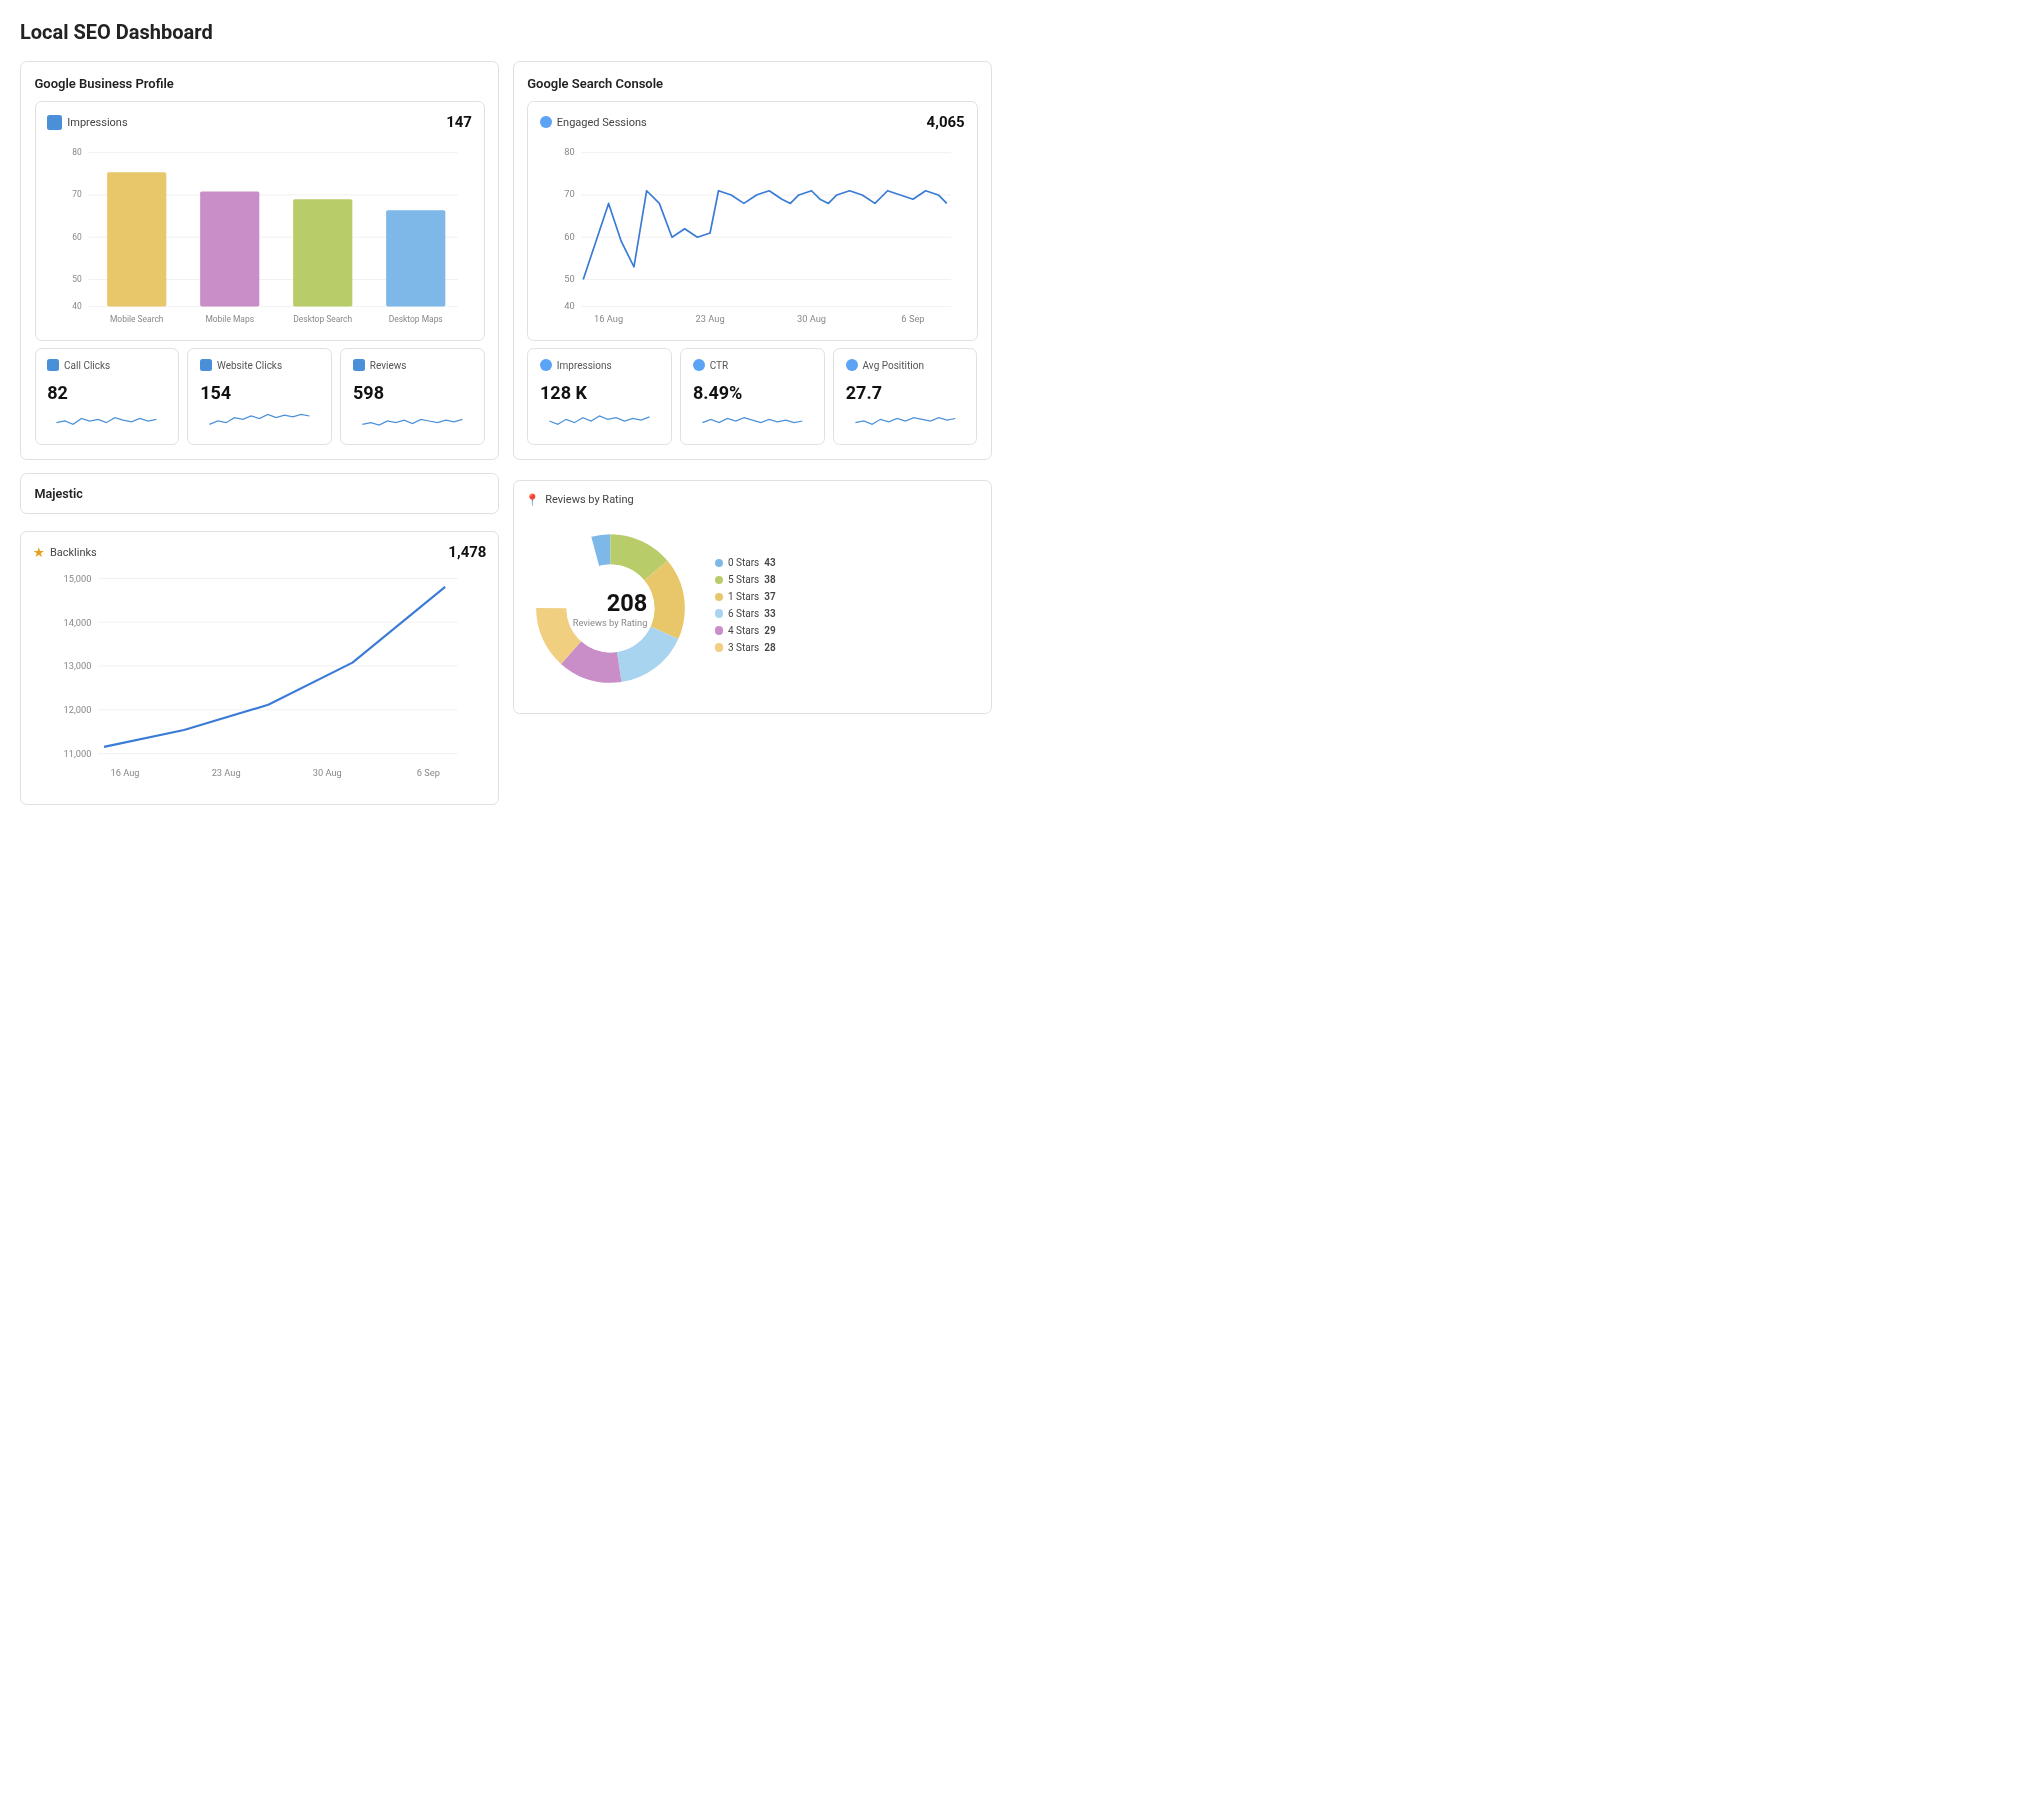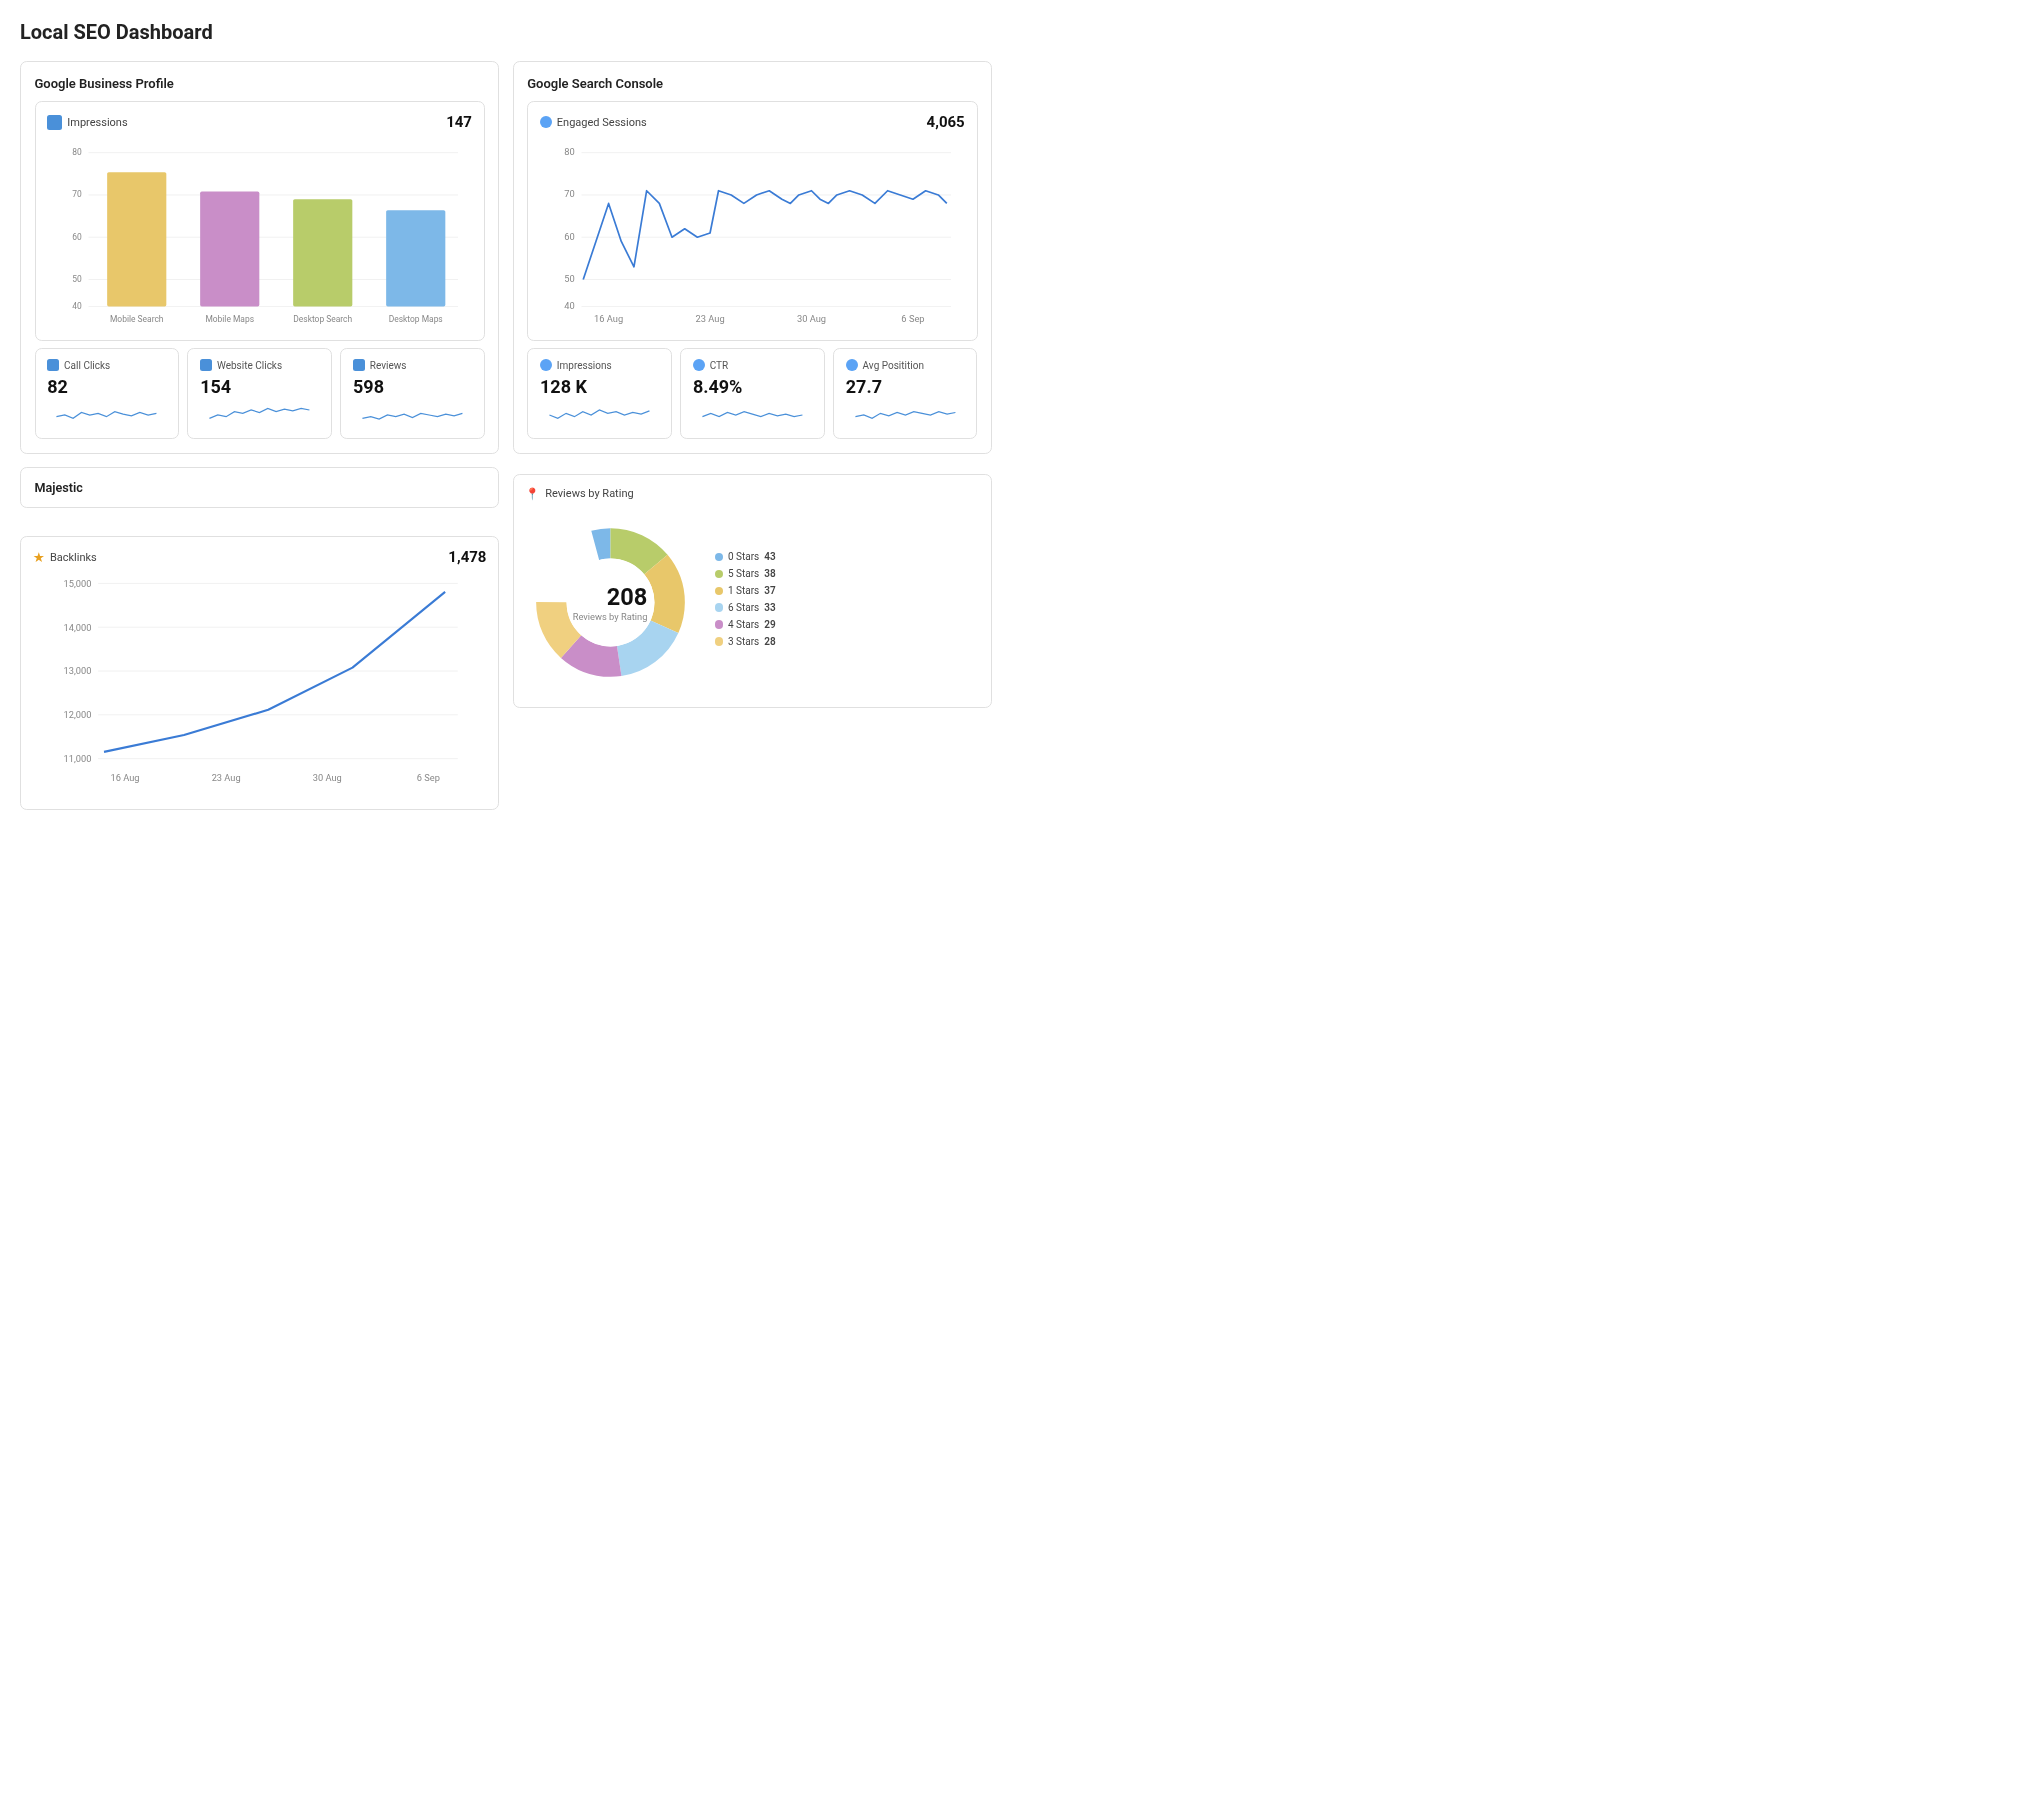--- a/index.html
+++ b/index.html
@@ -44,21 +44,21 @@
       border-radius: 6.7px;
       padding: 10px 11.8px;
       background: #fff;
     }
     .metric-card-header {
       display: flex;
       align-items: center;
       gap: 5px;
       font-size: 10px;
       color: #555;
-      margin-bottom: 5px;
+      margin-bottom: 11px;
     }
     .metric-card-value {
       font-size: 18px;
       font-weight: 700;
       color: #111;
       margin-bottom: 3.4px;
     }
     .metric-sparkline {
       height: 25px;
       width: 100%;
@@ -181,21 +181,21 @@
     
     .bottom-section {
       display: grid;
       grid-template-columns: 1fr 1fr;
       gap: 13.5px;
       margin-top: 0;
     }
     .bottom-left, .bottom-right {
       display: flex;
       flex-direction: column;
-      gap: 21px;
+      gap: 10px;
     }
   </style>
 </head>
 <body>
 
 <h1>Local SEO Dashboard</h1>
 
 <div class="dashboard-grid">
 
   <div style="display:flex;flex-direction:column;gap:8.4px;">

